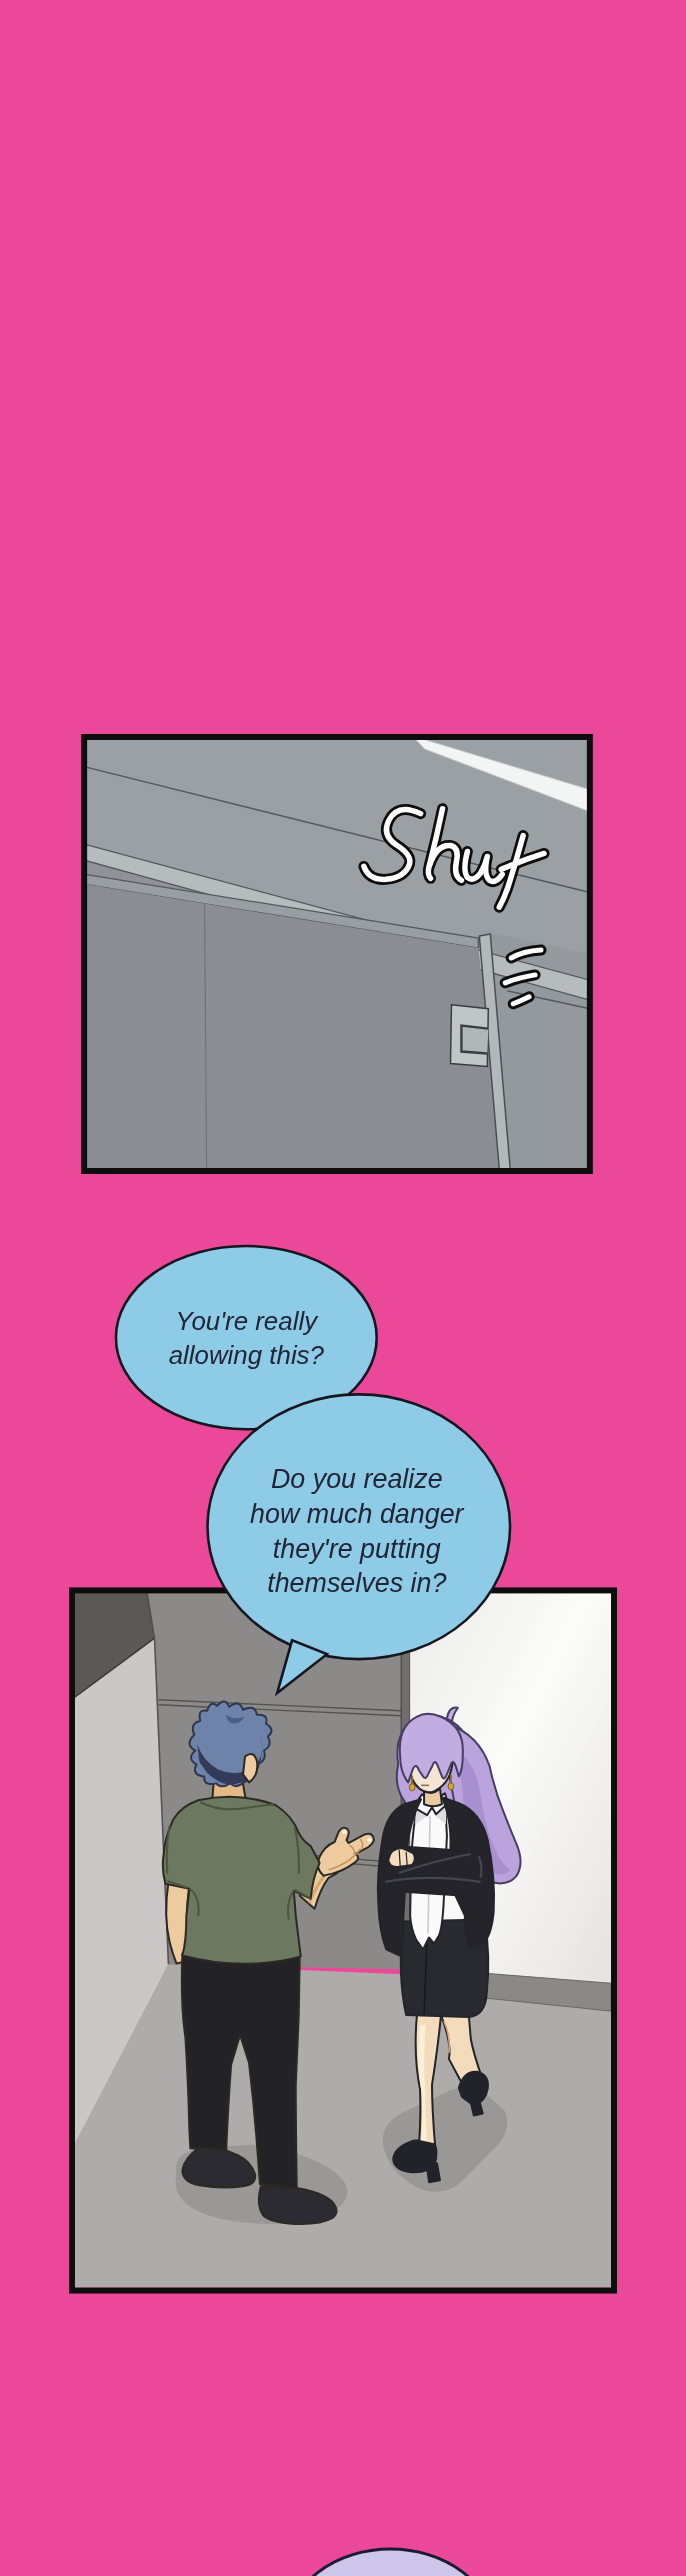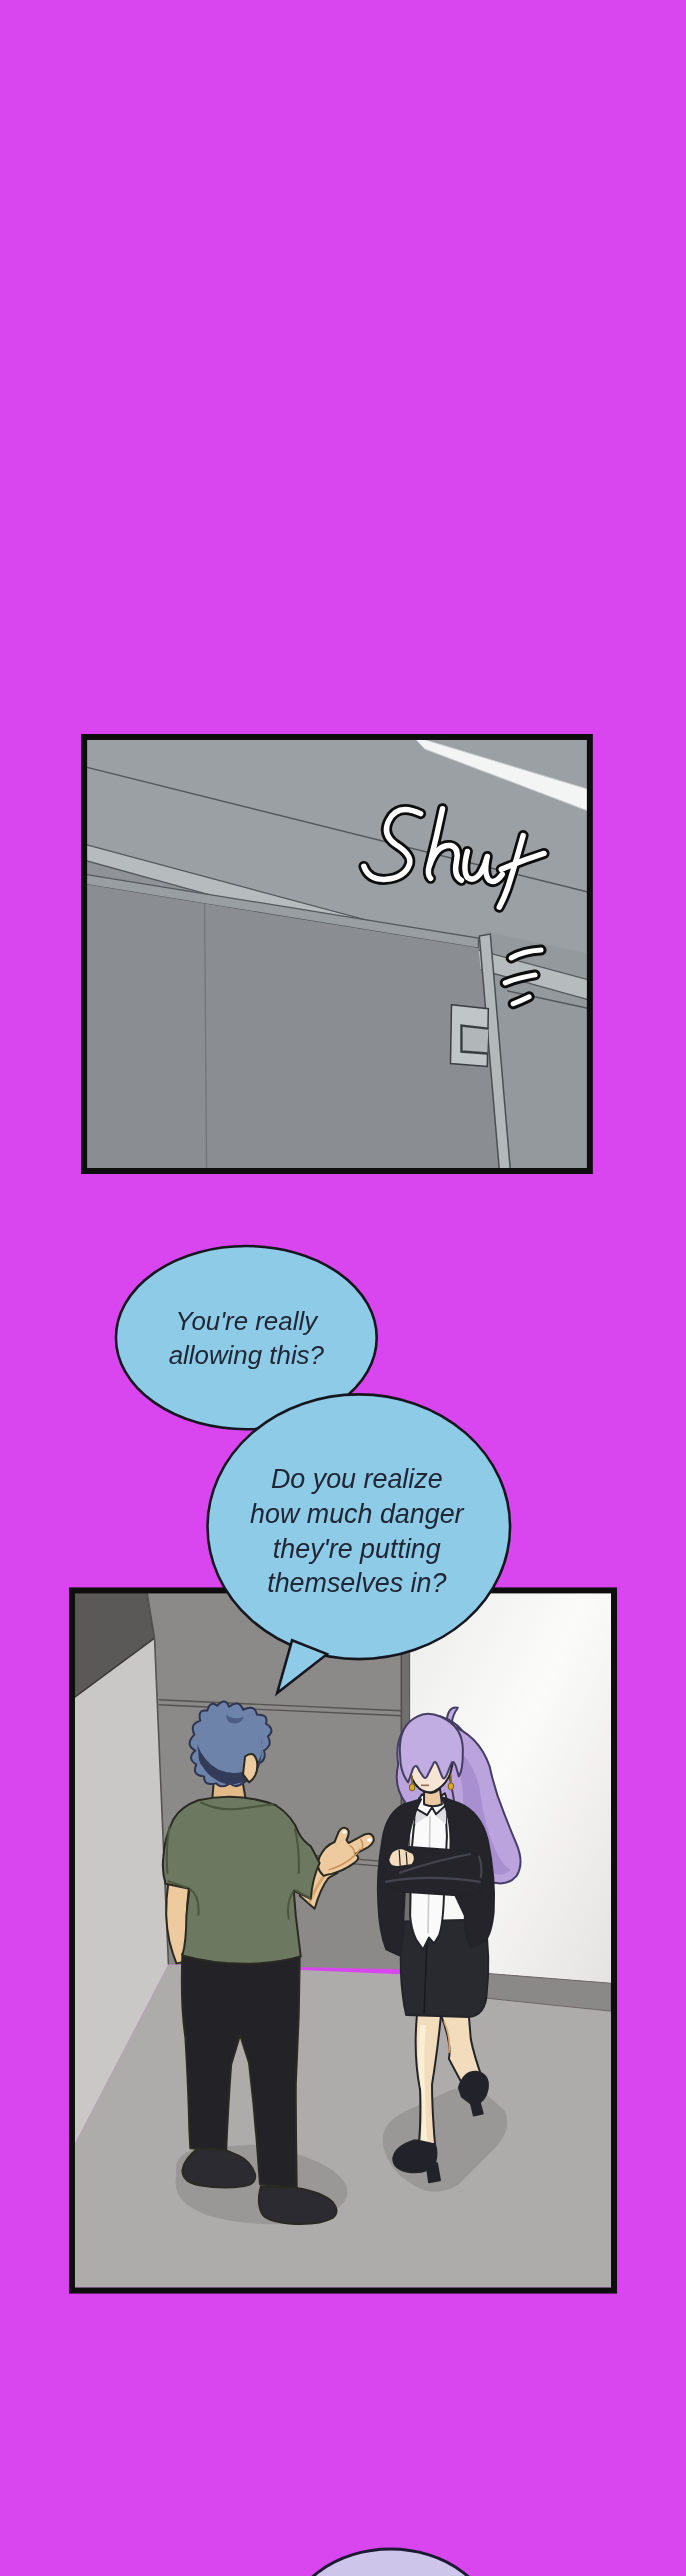--- a/index.html
+++ b/index.html
@@ -1,15 +1,15 @@
 <!DOCTYPE html>
 <html><head><meta charset="utf-8">
 <style>
 html,body{margin:0;padding:0;background:#3e3b3c;}
-#page{position:relative;width:687px;height:2576px;background:#d946ef;overflow:hidden;font-family:"Liberation Sans",sans-serif;}
+#page{position:relative;width:687px;height:2576px;background:#ec4899;overflow:hidden;font-family:"Liberation Sans",sans-serif;}
 .abs{position:absolute;}
 </style></head>
 <body>
 <div id="page">
 
 <svg class="abs" style="left:81px;top:734px" width="512" height="440" viewBox="0 0 514 442">
 
   <polygon points="3,3 511,3 511,439 3,439" fill="#9aa0a3"></polygon>
 
   <polygon points="333,2 511,56 511,78 345,15" fill="#f3f5f5" stroke="#c6cacc" stroke-width="1"></polygon>

